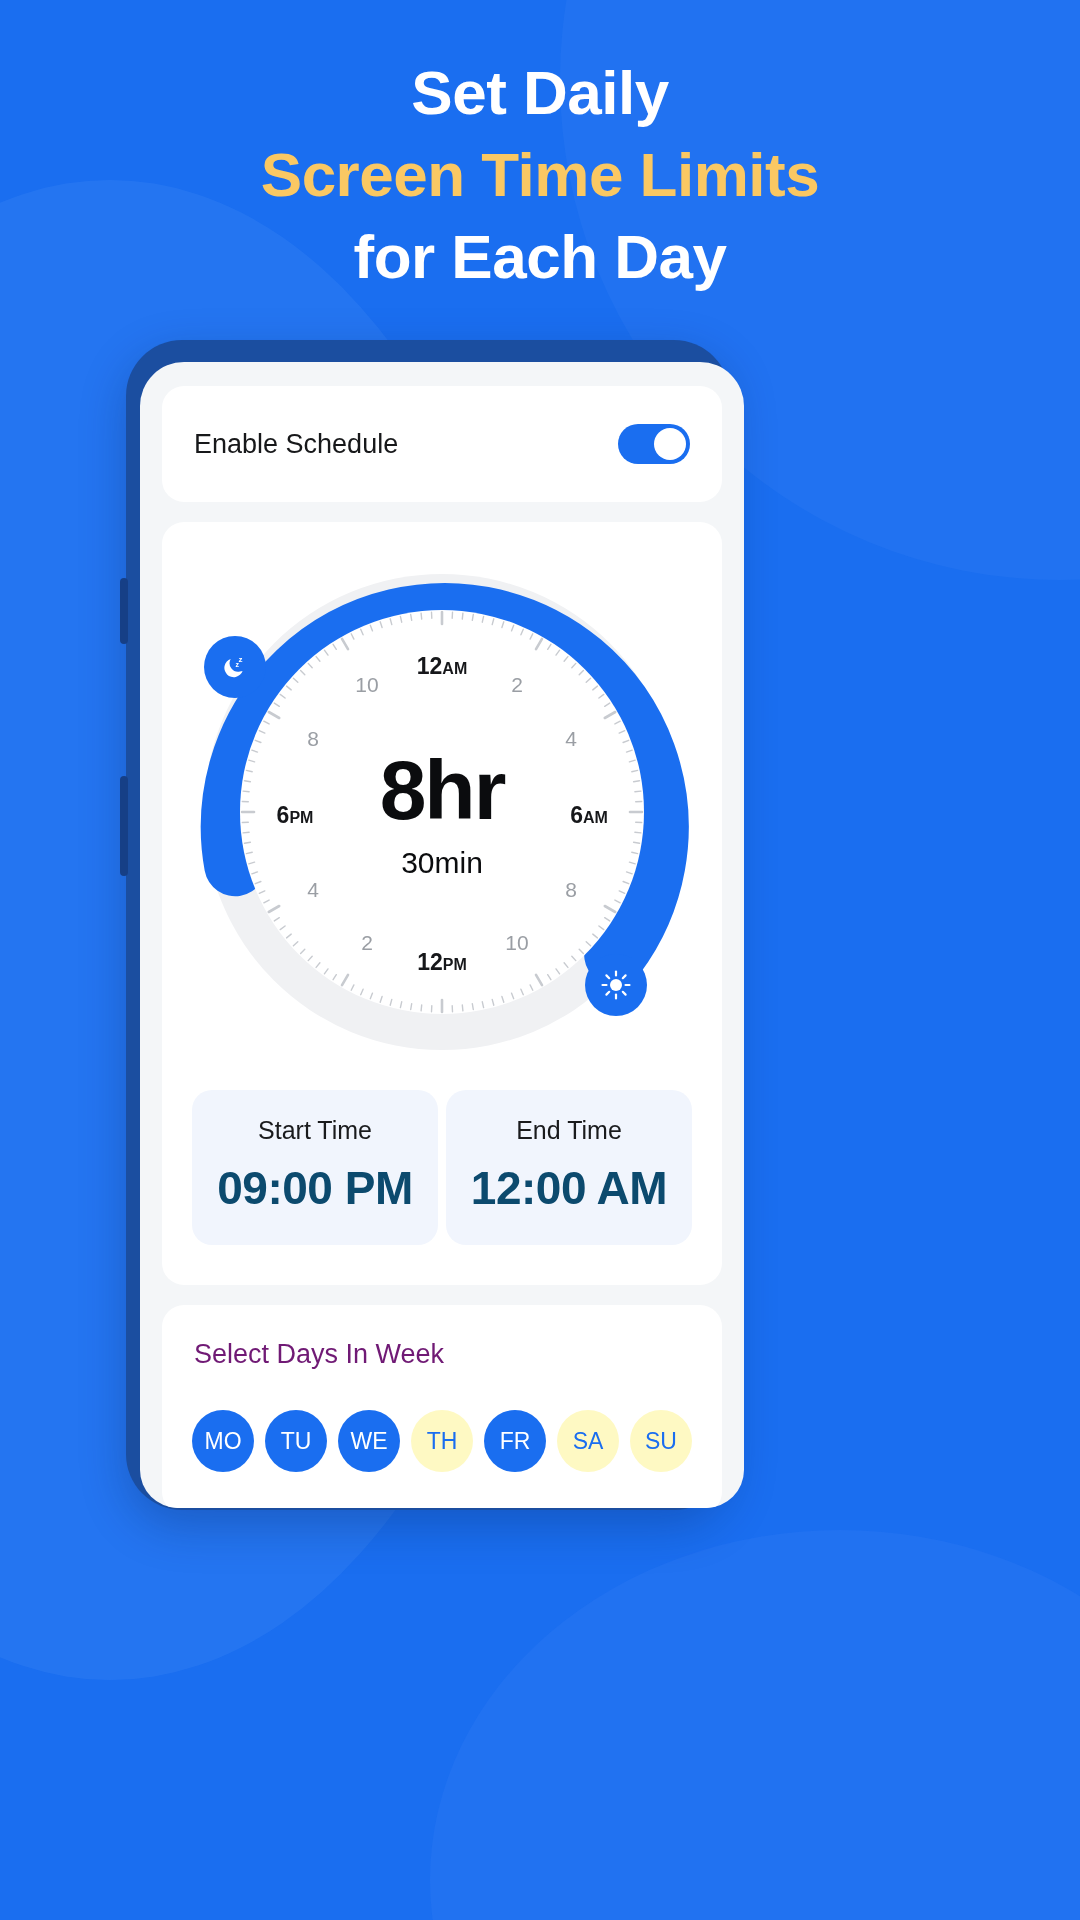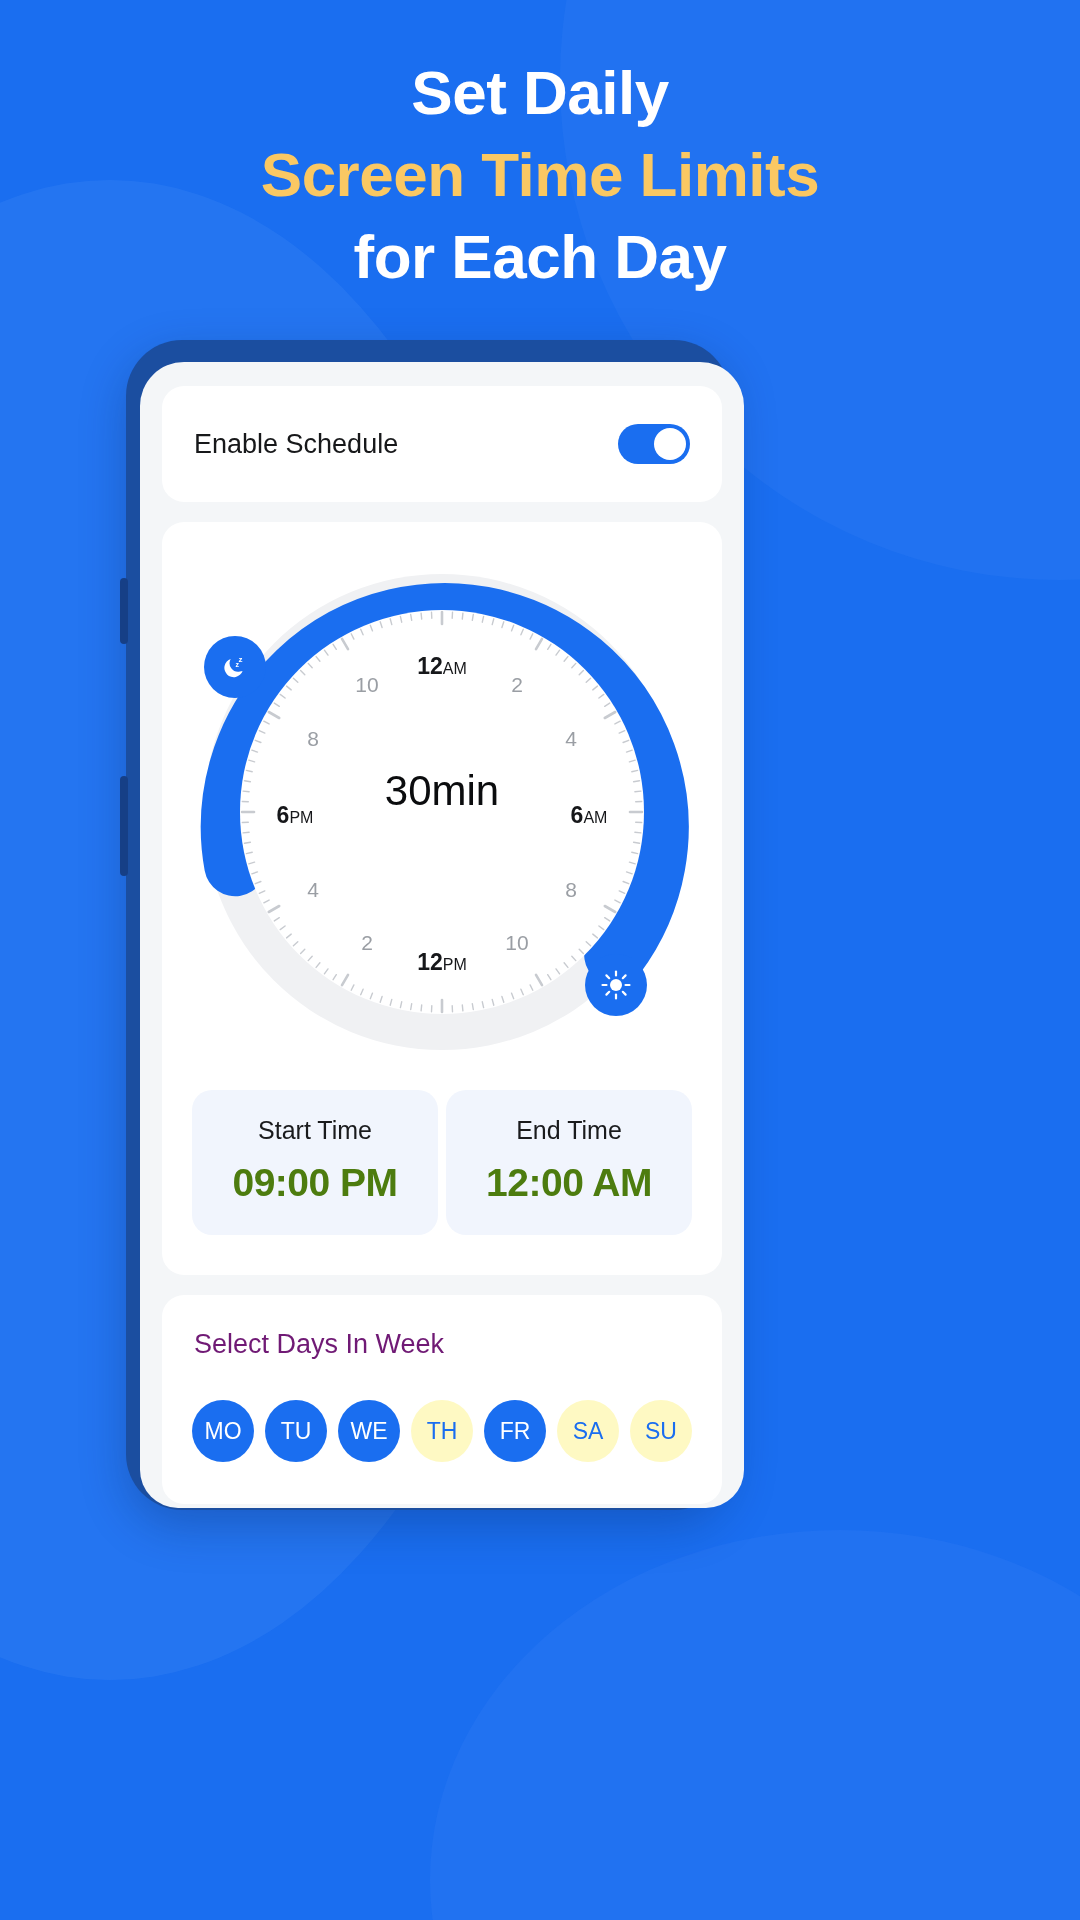--- a/index.html
+++ b/index.html
@@ -115,45 +115,45 @@
     color: #fff;
   }
   .handle-moon { left: 22px;  top: 84px; }
   .handle-sun  { left: 403px; top: 402px; }
 
   .tick-label {
     position: absolute; font-size: 21px; color: #9a9ea4;
     transform: translate(-50%, -50%); white-space: nowrap;
   }
   .tick-label.major { color: #16171a; font-weight: bold; font-size: 23px; }
-  .tick-label .mer { font-size: 16px; font-weight: normal; }
+  .tick-label .mer { font-size: 16px; font-weight: bold; }
 
   .center-readout {
     position: absolute; left: 0; right: 0; top: 196px;
     text-align: center;
   }
   .center-readout .big {
     font-size: 84px; font-weight: bold; color: #0b0c0e;
     letter-spacing: -2px; line-height: 84px;
   }
   .center-readout .sub {
-    font-size: 42px; color: #0b0c0e; margin-top: 24px; line-height: 38px;
+    font-size: 30px; color: #0b0c0e; margin-top: 12px; line-height: 38px;
   }
 
   
   .time-row {
     display: flex; gap: 8px; padding: 18px 30px 6px 30px;
   }
   .time-card {
     flex: 1; background: #f1f5fd; border-radius: 20px;
     padding: 26px 10px 30px 10px; text-align: center;
   }
   .time-card .cap { font-size: 25px; color: #1a1b1d; }
   .time-card .val {
-    font-size: 39px; font-weight: bold; color: #4d7c0f;
+    font-size: 46px; font-weight: bold; color: #0c4a6e;
     margin-top: 16px; letter-spacing: -0.5px;
   }
 
   
   .days-card { padding: 34px 0 42px 0; }
   .days-title {
     font-size: 27px; color: #701a75; padding: 0 32px; margin-bottom: 40px;
   }
   .days-row {
     display: flex; justify-content: space-between; padding: 0 30px; text-align: center;
@@ -335,20 +335,21 @@
         <div class="tick-label" style="left:389px; top:338px;">8</div>
         <div class="tick-label" style="left:335px; top:391px;">10</div>
         <div class="tick-label major" style="left:260px; top:410px;">12<span class="mer">PM</span></div>
         <div class="tick-label" style="left:185px; top:391px;">2</div>
         <div class="tick-label" style="left:131px; top:338px;">4</div>
         <div class="tick-label major" style="left:113px; top:263px;">6<span class="mer">PM</span></div>
         <div class="tick-label" style="left:131px; top:187px;">8</div>
         <div class="tick-label" style="left:185px; top:133px;">10</div>
 
         <div class="center-readout">
+          <div class="big">8hr</div>
           <div class="sub">30min</div>
         </div>
 
         <div class="handle handle-moon">
           <svg width="32" height="32" viewBox="0 0 32 32">
             <path d="M21 20.5a8.6 8.6 0 0 1-9.3-12.6A9.4 9.4 0 1 0 23.6 20a8.7 8.7 0 0 1-2.6.5z" fill="#ffffff"></path>
             <text x="19.5" y="11" font-size="8" font-weight="bold" fill="#ffffff" font-family="Liberation Sans, sans-serif">z</text>
             <text x="16.5" y="16" font-size="7" font-weight="bold" fill="#ffffff" font-family="Liberation Sans, sans-serif">z</text>
           </svg>
         </div>

